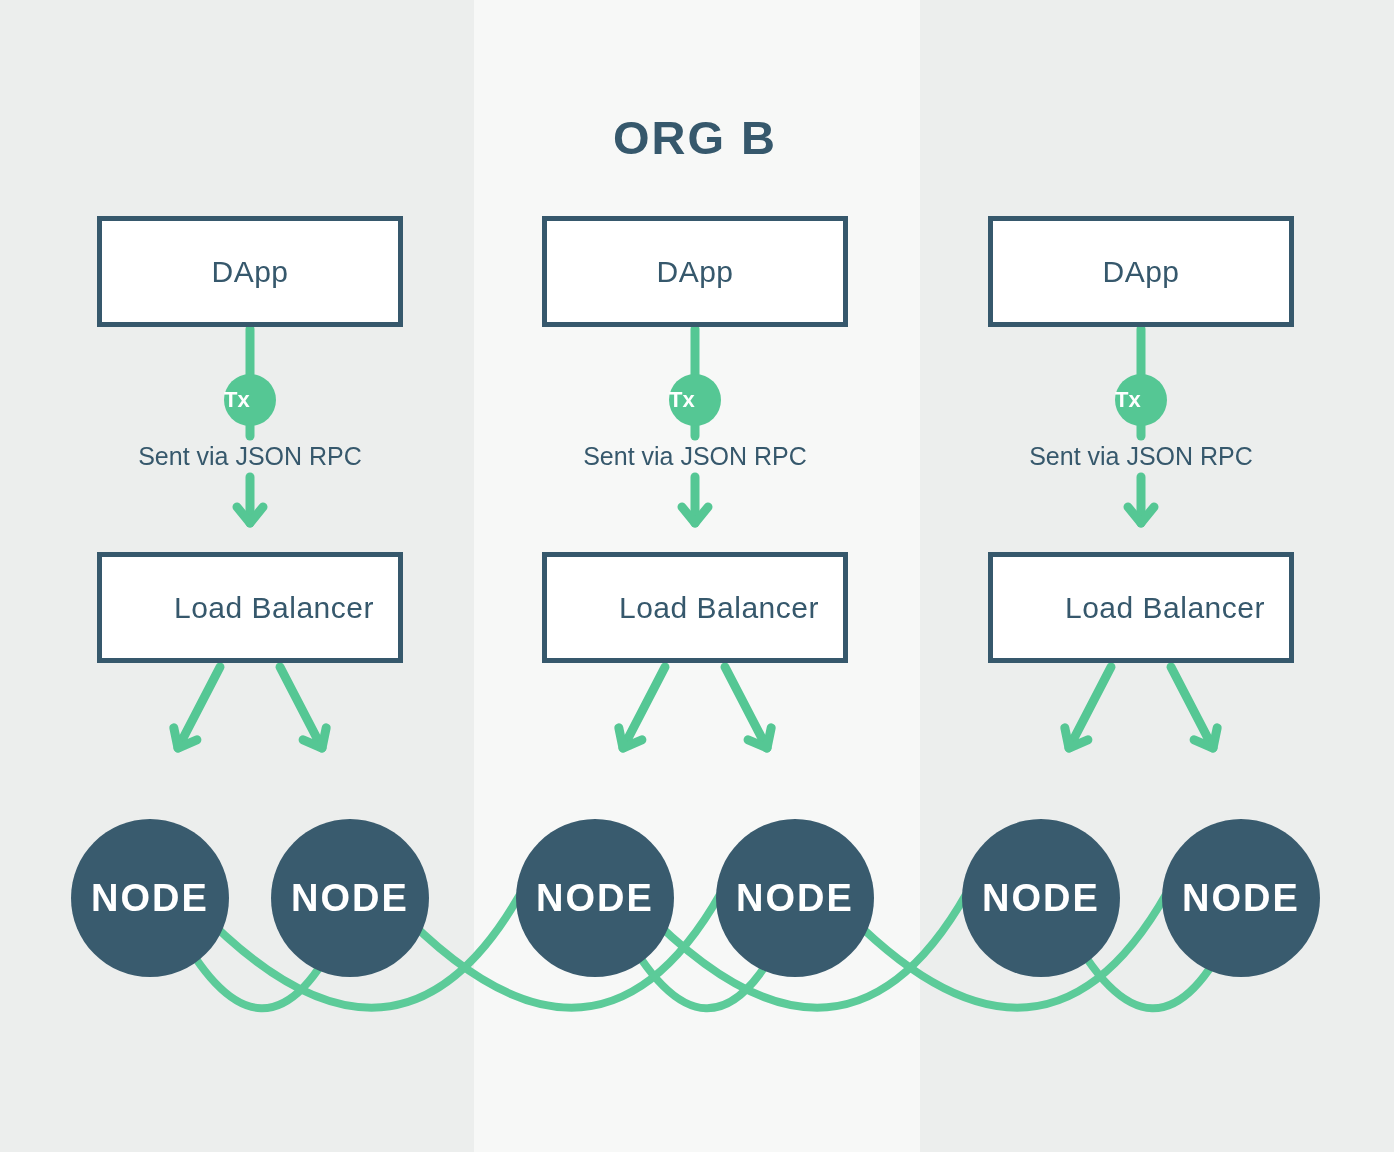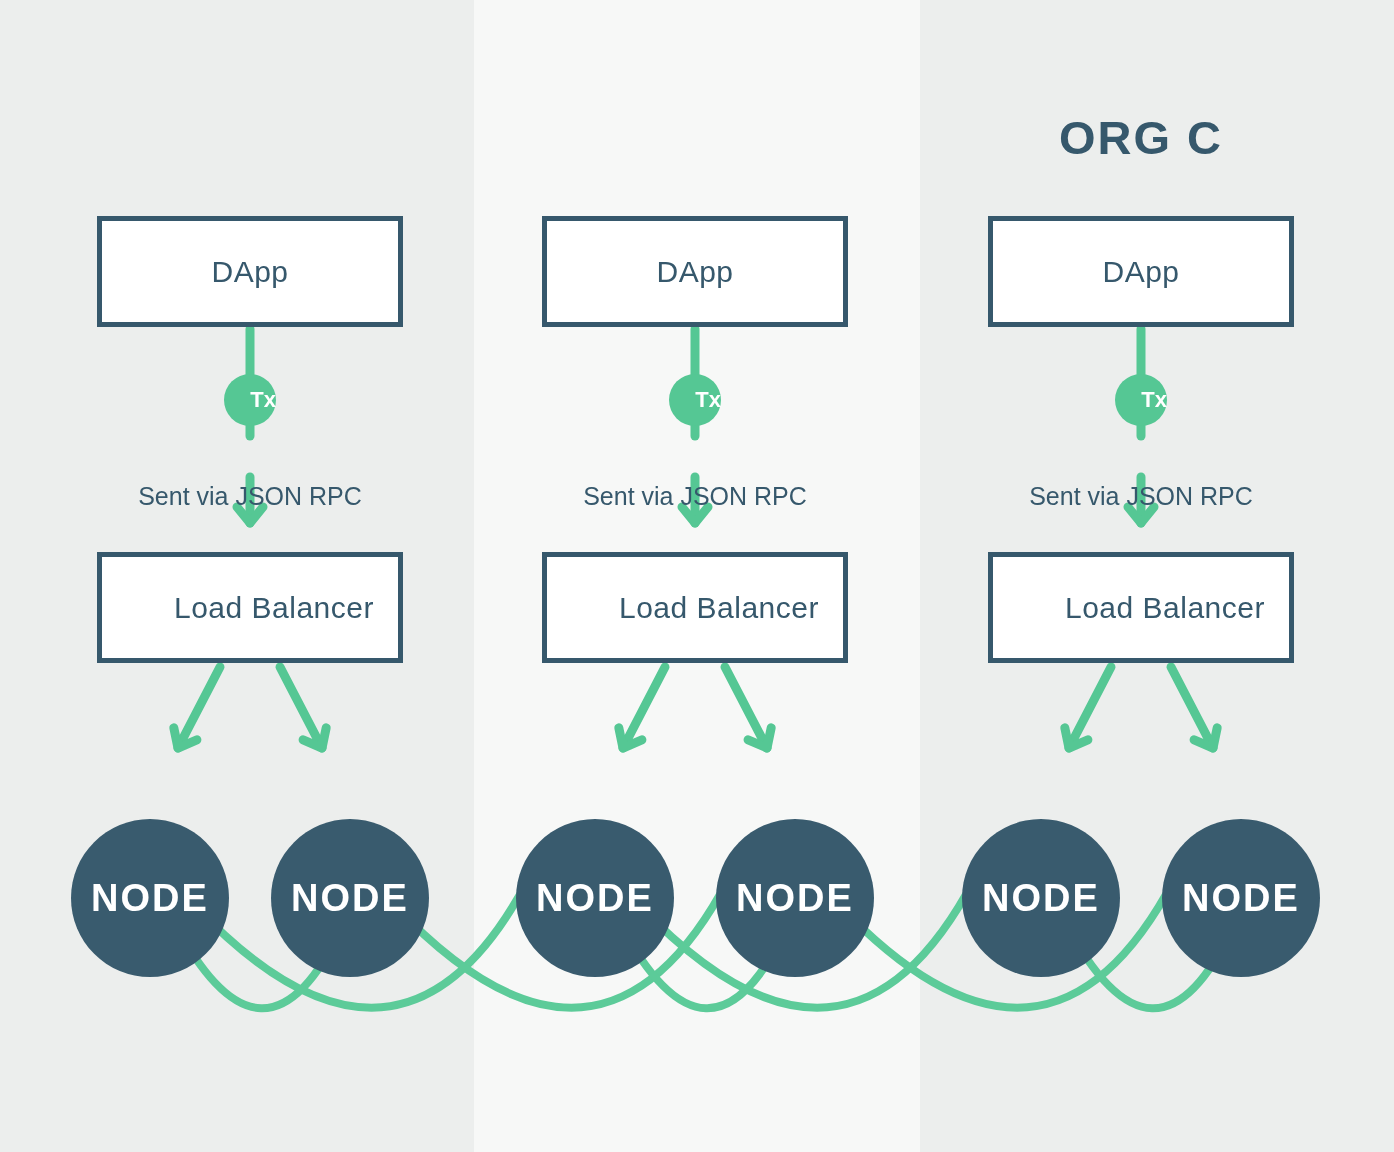--- a/index.html
+++ b/index.html
@@ -38,25 +38,25 @@
     background:var(--white); border:5px solid var(--slate);
     display:flex; align-items:center; justify-content:center;
     font-size:30px; font-weight:normal; color:var(--slate); letter-spacing:0.5px;
   }
   .dapp { top:216px; }
   .lb   { top:552px;padding-left:48px; }
   .tx {
     position:absolute; top:374px; left:50%; transform:translateX(-50%);
     width:52px; height:52px; border-radius:50%; background:var(--green);
     color:var(--white); font-size:22px; font-weight:bold;
-    display:flex; align-items:center; justify-content:flex-end;
+    display:flex; align-items:center; justify-content:flex-start;
   }
   .rpc {
     position:absolute; top:442px; left:0; width:100%; text-align:center;
-    font-size:25px; color:var(--slate);margin-top:40px;
+    font-size:25px; color:var(--slate);
   }
   .node {
     position:absolute; top:819px; width:158px; height:158px; border-radius:50%;
     background:var(--slate_node); color:var(--white);
     font-size:38px; font-weight:bold; letter-spacing:2px;
     display:flex; align-items:center; justify-content:center;
   }
   .node-l { left:calc(50% - 179px); }
   .node-r { left:calc(50% + 21px); }
 </style>
@@ -117,36 +117,36 @@
     </div>
     <div class="rpc">Sent via JSON RPC</div>
     <div class="box lb">
       <span>Load Balancer</span>
     </div>
     <div class="node node-l">NODE</div>
     <div class="node node-r">NODE</div>
   </div>
 
   <div class="org org-b">
+    <div class="org-title">ORG B</div>
     <div class="box dapp">
       <span>DApp</span>
     </div>
     <div class="tx">
       <span>Tx</span>
     </div>
     <div class="rpc">Sent via JSON RPC</div>
     <div class="box lb">
       <span>Load Balancer</span>
     </div>
     <div class="node node-l">NODE</div>
     <div class="node node-r">NODE</div>
   </div>
 
   <div class="org org-c">
-    <div class="org-title">ORG C</div>
     <div class="box dapp">
       <span>DApp</span>
     </div>
     <div class="tx">
       <span>Tx</span>
     </div>
     <div class="rpc">Sent via JSON RPC</div>
     <div class="box lb">
       <span>Load Balancer</span>
     </div>

